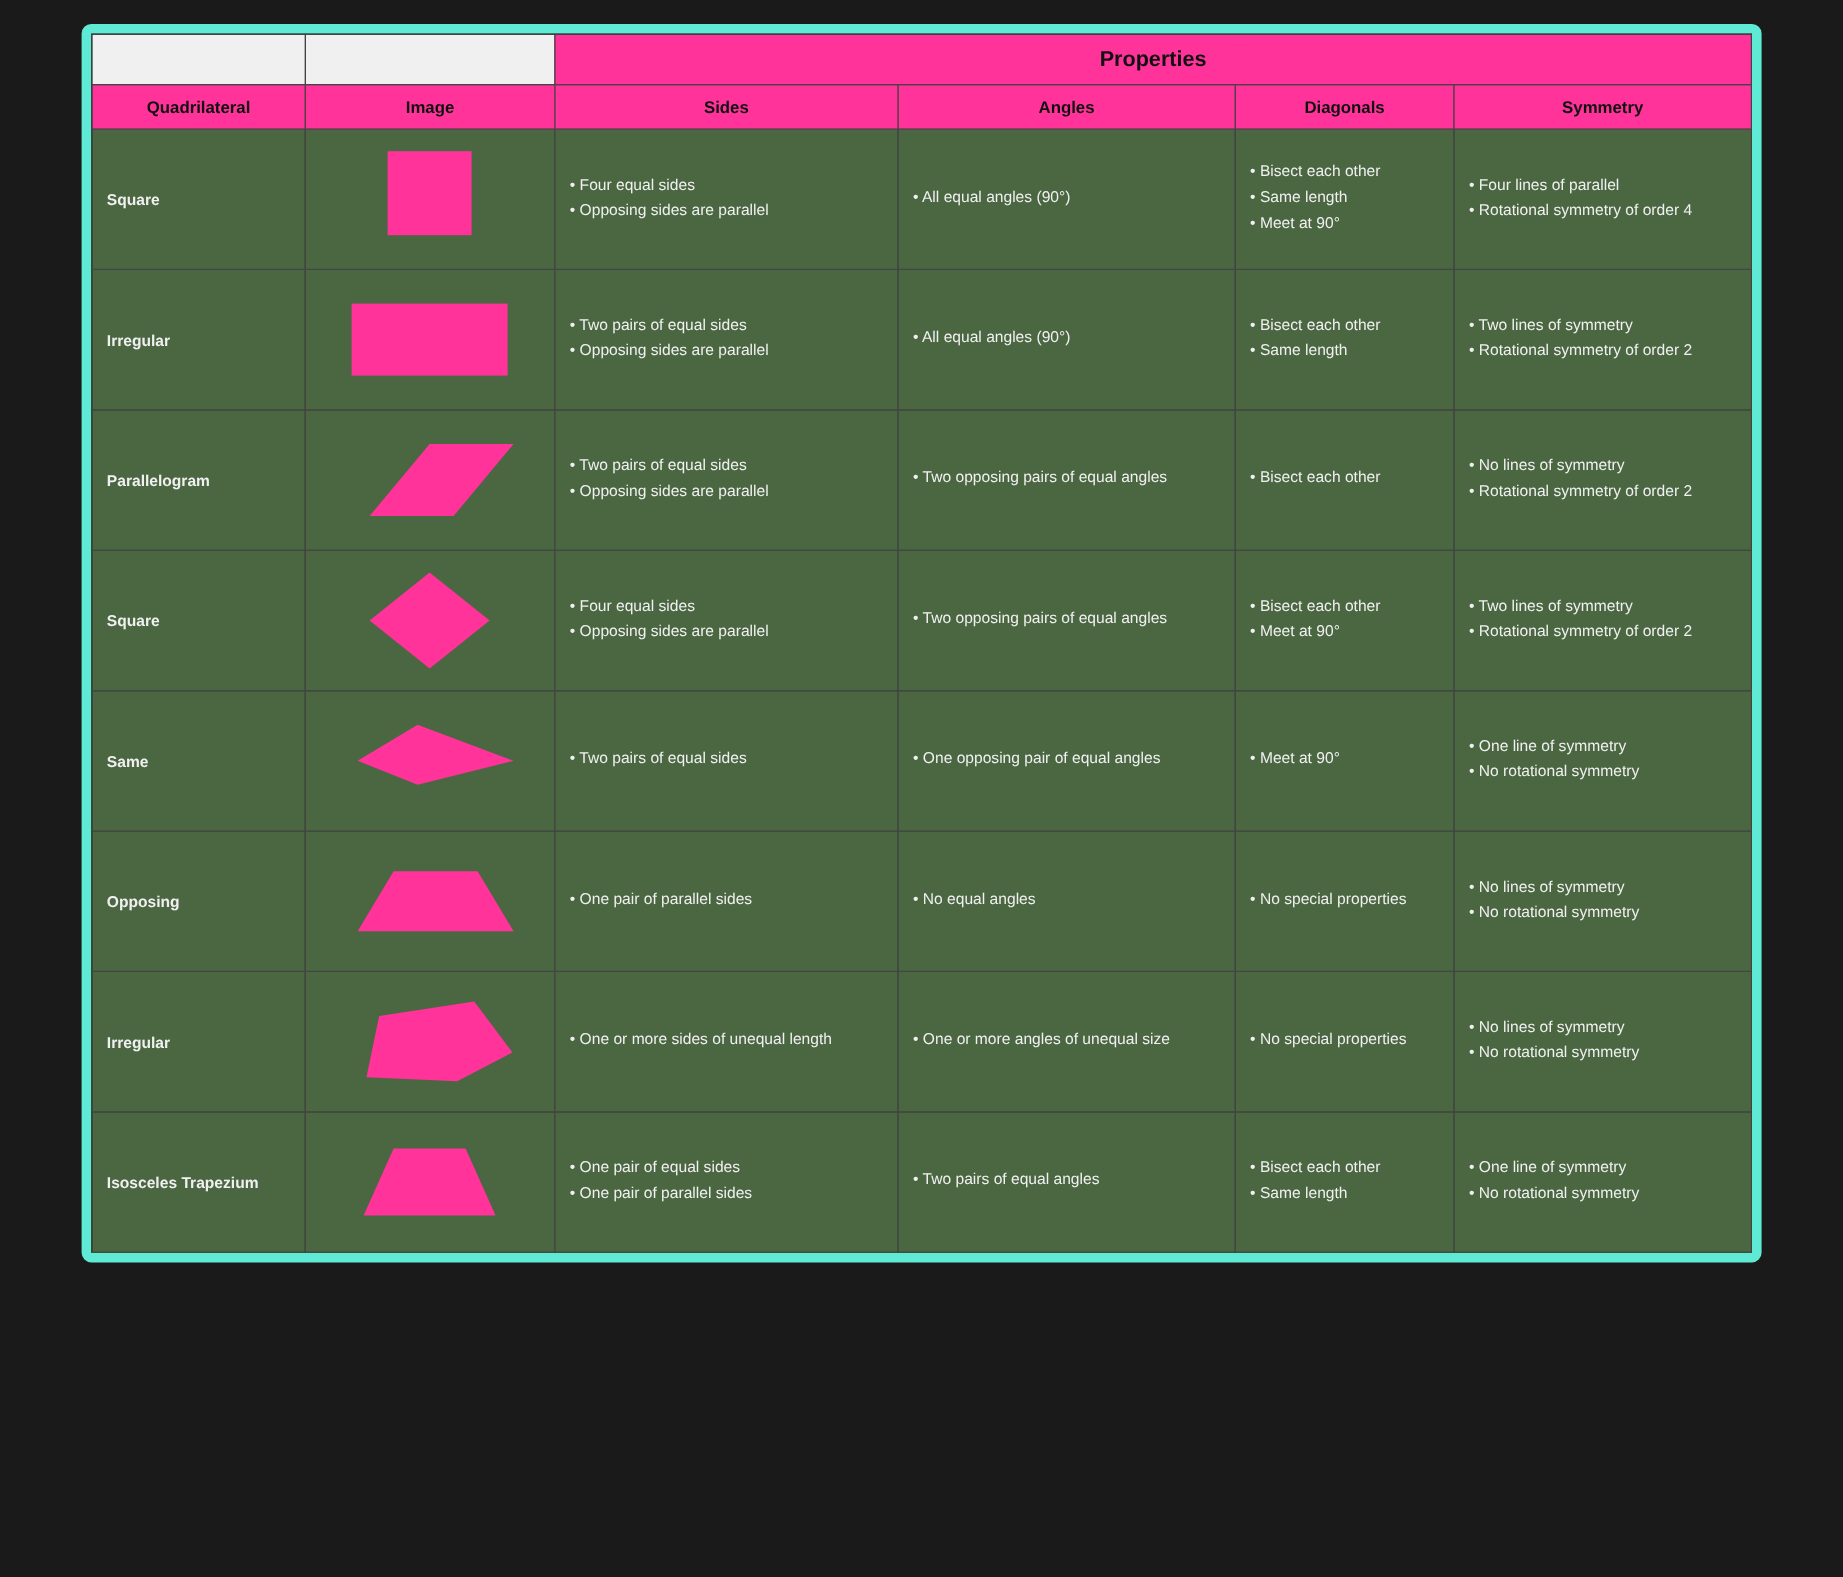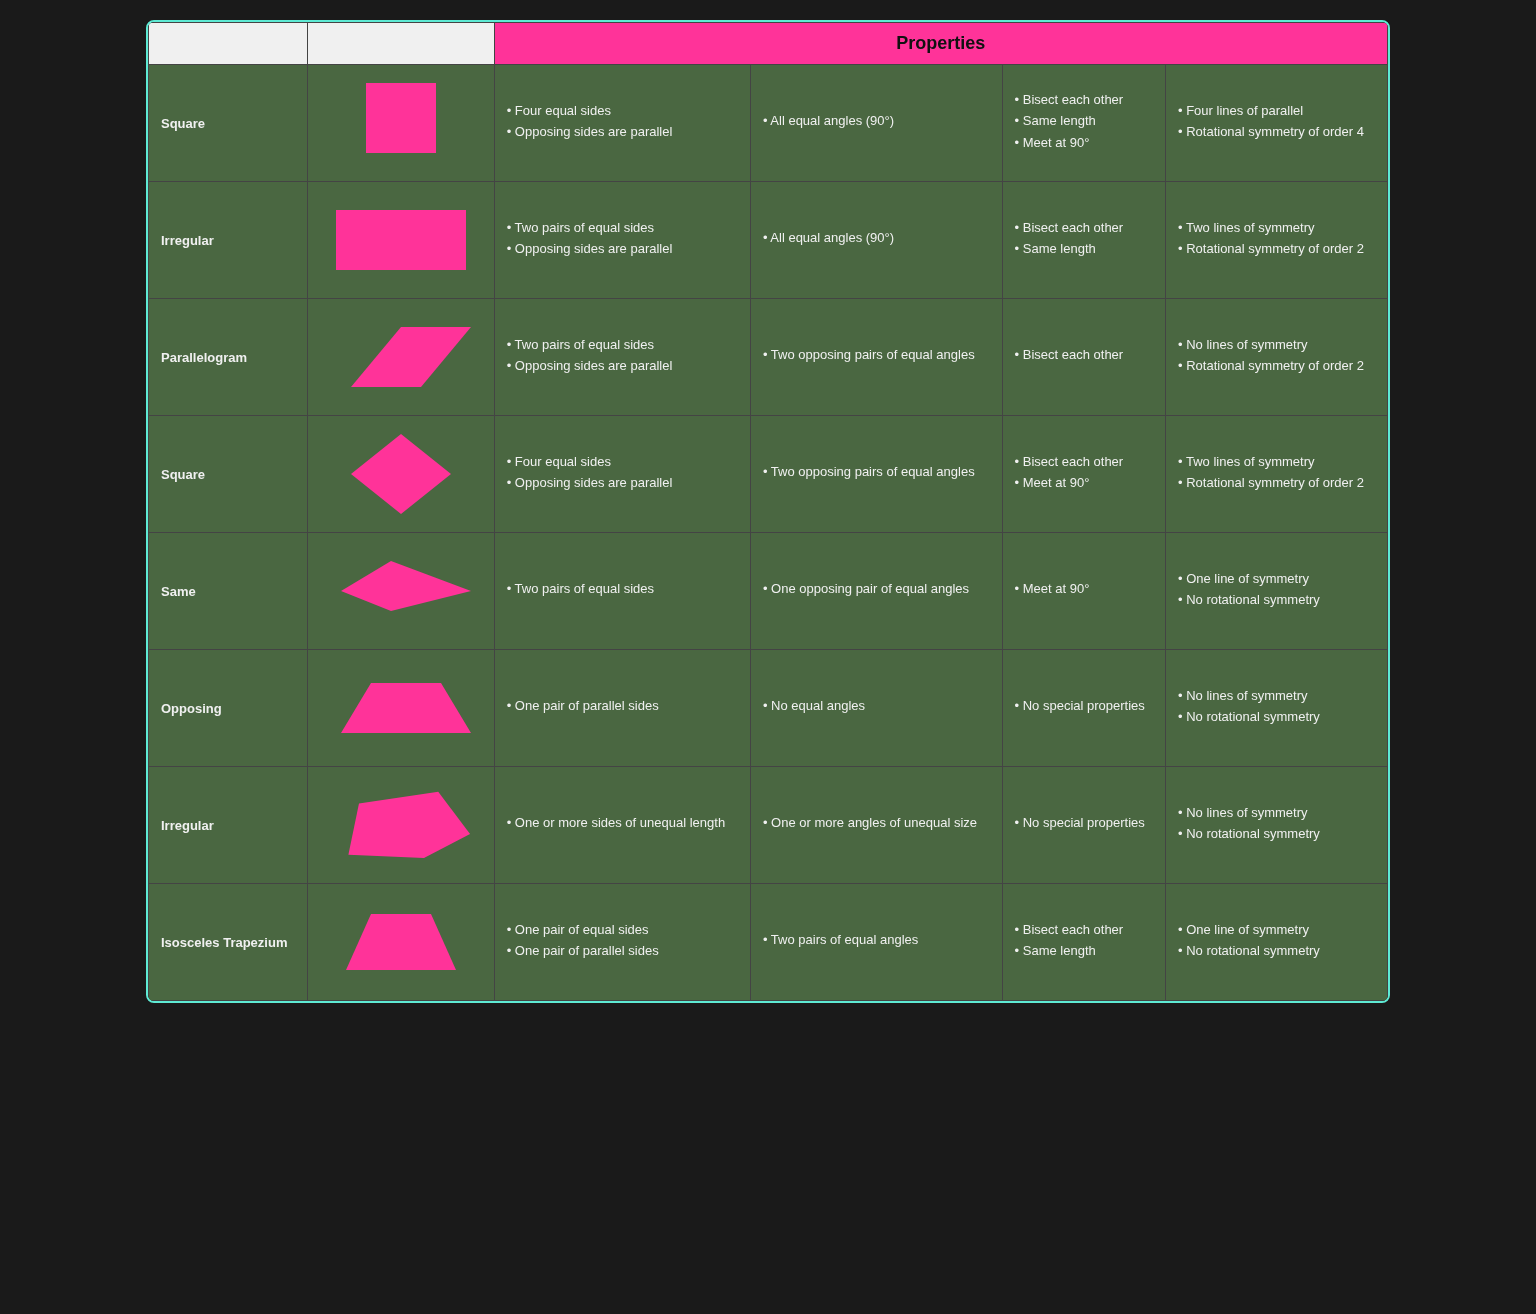--- a/index.html
+++ b/index.html
@@ -5,22 +5,22 @@
     * { box-sizing: border-box; margin: 0; padding: 0; }
     body {
       background: #1a1a1a;
       display: flex;
       justify-content: center;
       align-items: flex-start;
       padding: 20px;
       font-family: Arial, sans-serif;
     }
     .table-container {
-      width: 1244px;
-      border: 2px solid #5eead4;
+      width: 1400px;
+      border: 8px solid #5eead4;
       border-radius: 8px;
       overflow: hidden;
     }
     table {
       width: 100%;
       border-collapse: collapse;
     }
     th, td {
       border: 1.5px solid #444;
       padding: 10px 12px;
@@ -87,20 +87,28 @@
 <body>
 
 <div class="table-container">
   <table>
     <thead>
       <tr>
         <th class="top-left-empty"></th>
         <th class="top-left-empty"></th>
         <th class="header-properties" colspan="4">Properties</th>
       </tr>
+      <tr class="header-row">
+        <th>Quadrilateral</th>
+        <th>Image</th>
+        <th>Sides</th>
+        <th>Angles</th>
+        <th>Diagonals</th>
+        <th>Symmetry</th>
+      </tr>
     </thead>
     <tbody id="table-body">
     <tr class="data-row">
           <td class="quad-name">Square</td>
           <td class="image-cell">
             <svg width="160" height="100" class="shape-svg">
               <rect x="45" y="10" width="70" height="70" fill="#ff3399"></rect>
             </svg>
           </td>
           <td>

